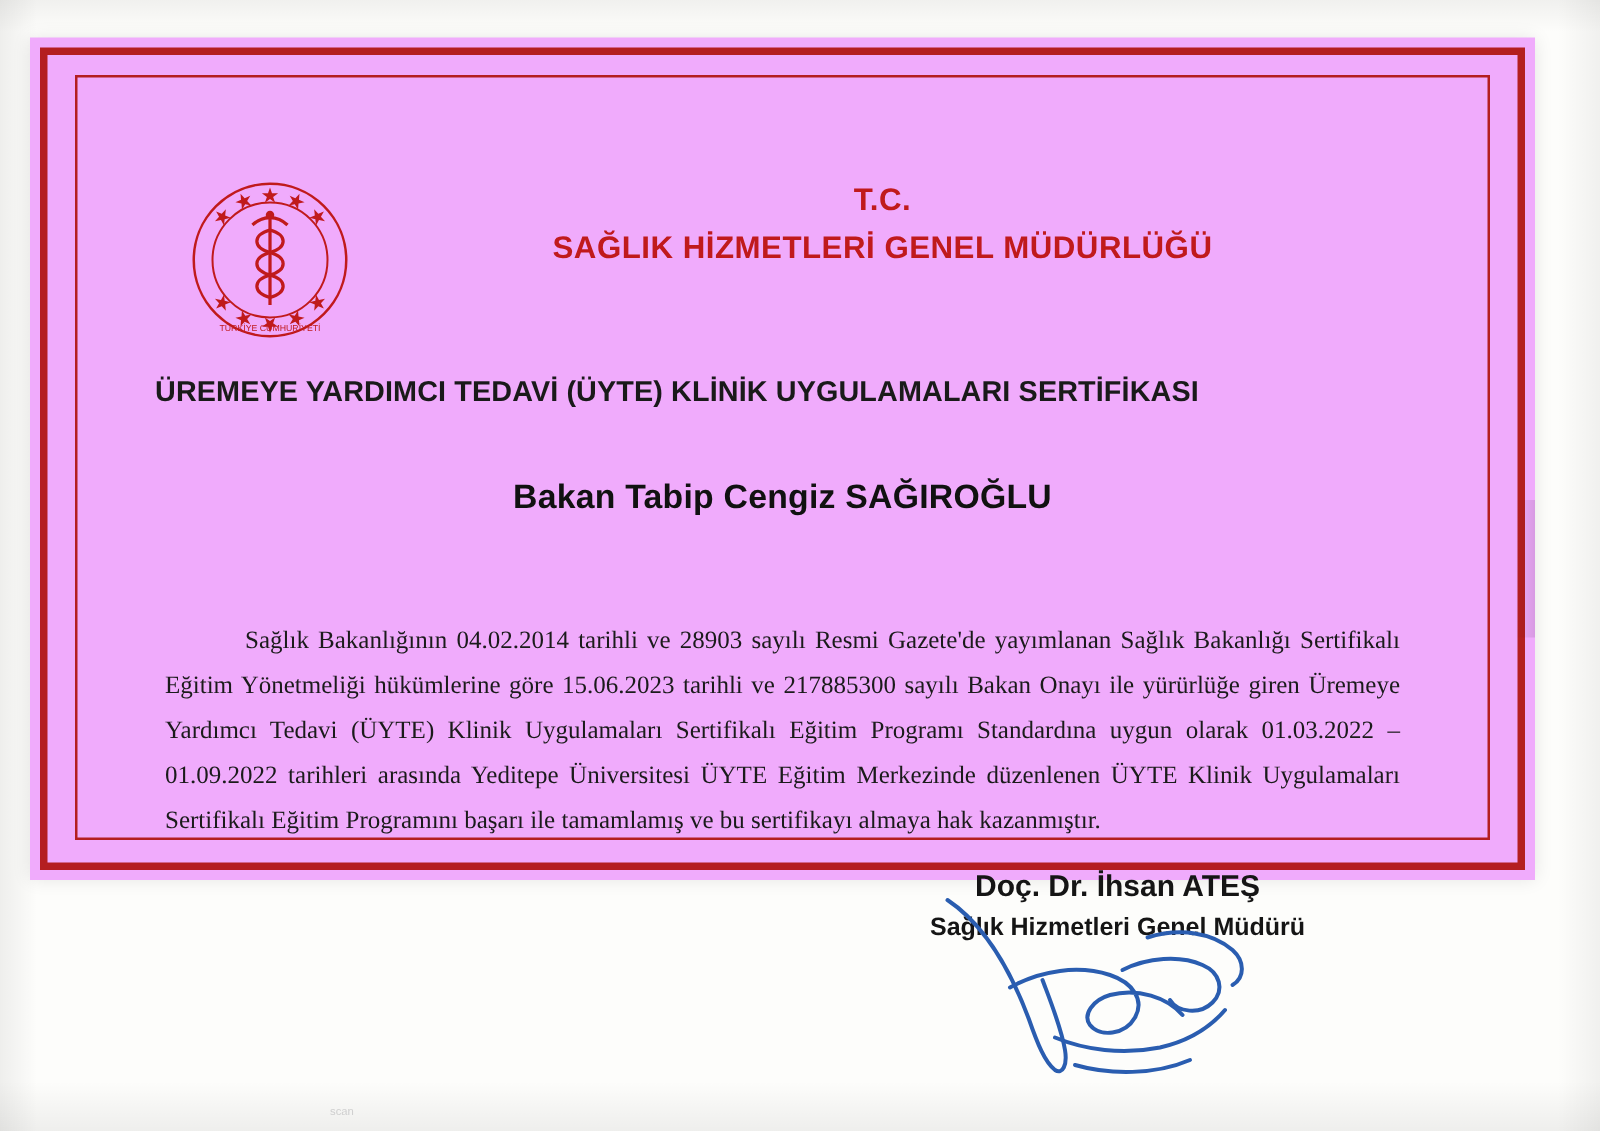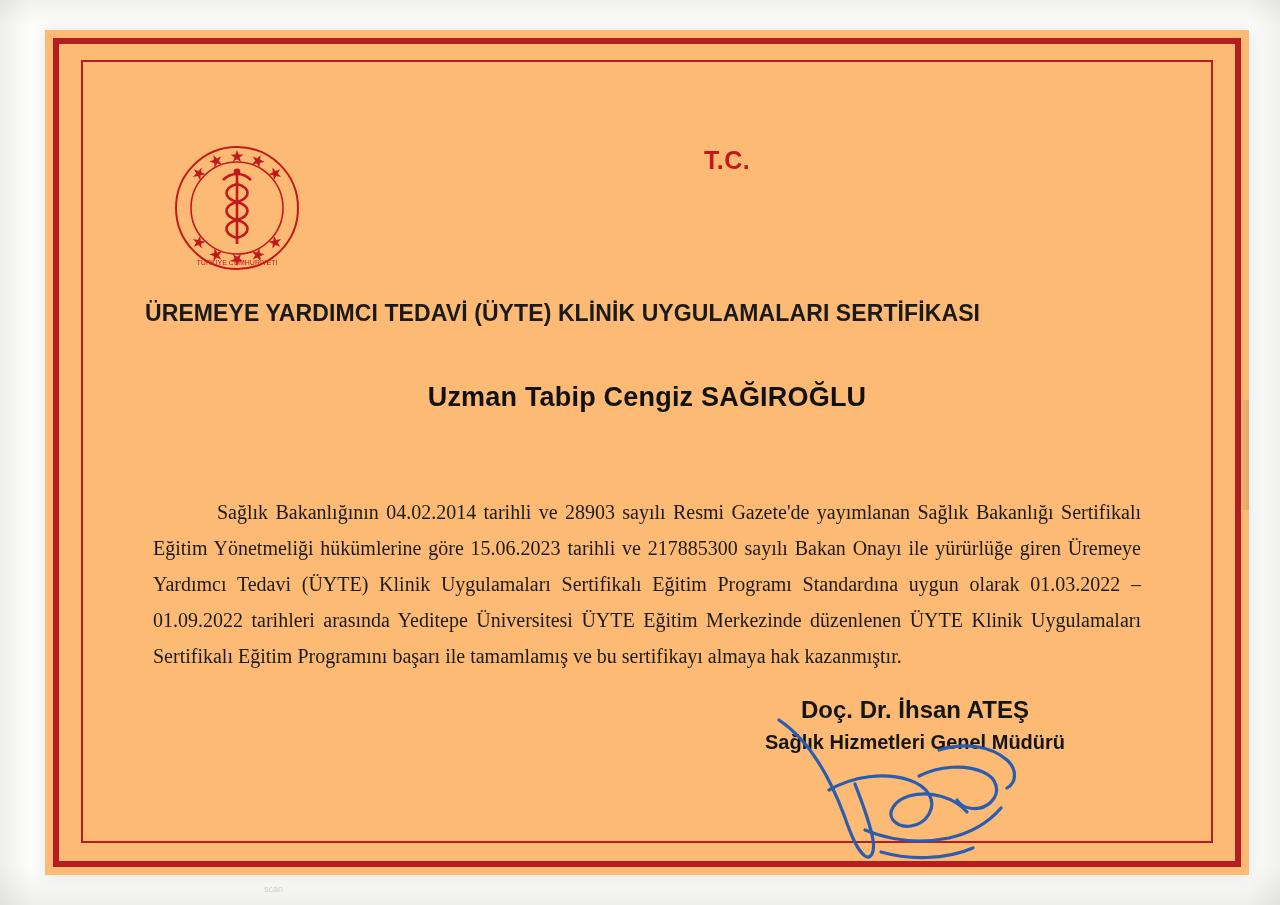--- a/index.html
+++ b/index.html
@@ -28,25 +28,25 @@
     background:
       linear-gradient(to right, rgba(0,0,0,0.06) 0px, rgba(0,0,0,0.0) 30px),
       linear-gradient(to bottom, rgba(0,0,0,0.05) 0px, rgba(0,0,0,0.0) 26px),
       linear-gradient(to left, rgba(0,0,0,0.05) 0px, rgba(0,0,0,0.0) 34px),
       linear-gradient(to top, rgba(0,0,0,0.06) 0px, rgba(0,0,0,0.0) 40px);
     pointer-events: none;
   }
 
   .certificate {
     position: absolute;
-    left: 45px;
+    left: 24px;
     top: 30px;
     width: 1204px;
-    height: 845px;
-    background: #fdba74;
+    height: 674px;
+    background: #f0abfc;
     box-shadow: 0 0 14px rgba(0,0,0,0.10);
   }
 
   
   .border-outer {
     position: absolute;
     left: 8px;
     top: 8px;
     right: 8px;
     bottom: 8px;
@@ -249,25 +249,26 @@
             <path d="M64 40 C78 44 78 54 64 58 C50 62 50 72 64 76 C78 80 78 90 64 94"></path>
             <path d="M50 36 C58 28 70 28 78 36"></path>
           </g>
           <circle cx="64" cy="28" r="3.4" fill="#c01a1c"></circle>
           <text x="64" y="121" text-anchor="middle" font-size="7" fill="#c01a1c" font-family="Liberation Sans, sans-serif">TÜRKİYE CUMHURİYETİ</text>
         </svg>
       </div>
 
       <div class="header">
         <div class="ln1">T.C.</div>
+        <div class="ln3">SAĞLIK HİZMETLERİ GENEL MÜDÜRLÜĞÜ</div>
       </div>
 
       <div class="cert-title">ÜREMEYE YARDIMCI TEDAVİ (ÜYTE) KLİNİK UYGULAMALARI SERTİFİKASI</div>
 
-      <div class="recipient">Uzman Tabip Cengiz SAĞIROĞLU</div>
+      <div class="recipient">Bakan Tabip Cengiz SAĞIROĞLU</div>
 
       <div class="body-text">Sağlık Bakanlığının 04.02.2014 tarihli ve 28903 sayılı Resmi Gazete'de yayımlanan Sağlık Bakanlığı Sertifikalı Eğitim Yönetmeliği hükümlerine göre 15.06.2023 tarihli ve 217885300 sayılı Bakan Onayı ile yürürlüğe giren Üremeye Yardımcı Tedavi (ÜYTE) Klinik Uygulamaları Sertifikalı Eğitim Programı Standardına uygun olarak 01.03.2022 – 01.09.2022 tarihleri arasında Yeditepe Üniversitesi ÜYTE Eğitim Merkezinde düzenlenen ÜYTE Klinik Uygulamaları Sertifikalı Eğitim Programını başarı ile tamamlamış ve bu sertifikayı almaya hak kazanmıştır.</div>
 
       <div class="sign-block">
         <div class="sign-name">Doç. Dr. İhsan ATEŞ</div>
         <div class="sign-title">Sağlık Hizmetleri Genel Müdürü</div>
       </div>
 
       <div class="signature">
         <svg viewBox="0 0 300 200" width="300" height="200" aria-hidden="true">

